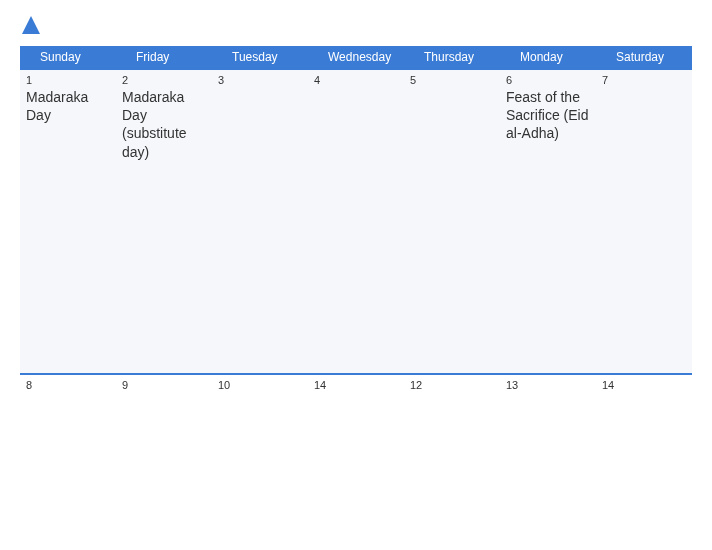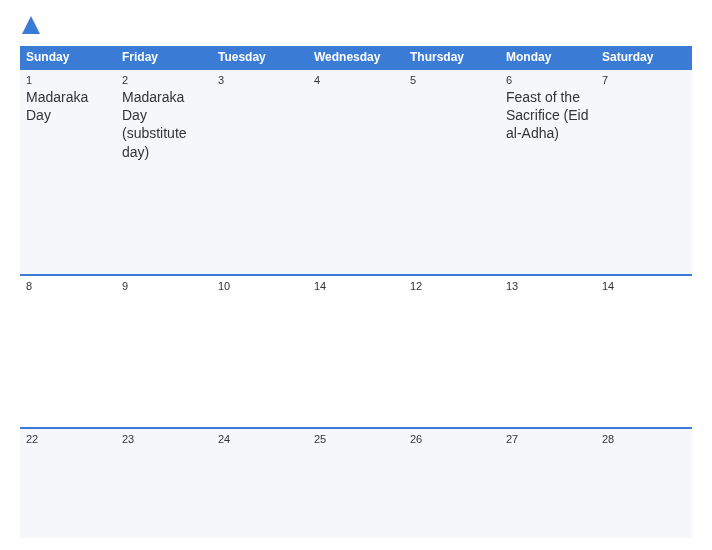--- a/index.html
+++ b/index.html
@@ -71,22 +71,22 @@
       border-collapse: collapse;
       width: 100%;
       table-layout: fixed;
     }
     .calendar thead tr {
       background: #3a7bd5;
     }
     .calendar thead th {
       color: #fff;
       font-size: 12px;
-      font-weight: bold;
-      padding: 4px 6px;
+      font-weight: normal;
+      padding: 4px 20px;
       text-align: left;
       border: none;
     }
     .calendar tbody tr {
       border-top: 2px solid #3a7bd5;
     }
     .calendar tbody td {
       vertical-align: top;
       padding: 4px 6px;
       font-size: 11px;
@@ -181,38 +181,15 @@
           <td>
             <span class="day-number">12</span>
           </td>
           <td>
             <span class="day-number">13</span>
           </td>
           <td>
             <span class="day-number">14</span>
           </td>
         </tr>
-        <tr>
-          <td>
-            <span class="day-number">22</span>
-          </td>
-          <td>
-            <span class="day-number">23</span>
-          </td>
-          <td>
-            <span class="day-number">24</span>
-          </td>
-          <td>
-            <span class="day-number">25</span>
-          </td>
-          <td>
-            <span class="day-number">26</span>
-          </td>
-          <td>
-            <span class="day-number">27</span>
-          </td>
-          <td>
-            <span class="day-number">28</span>
-          </td>
-        </tr>
       </tbody>
   </table>
 </div>
 
 </body></html>

